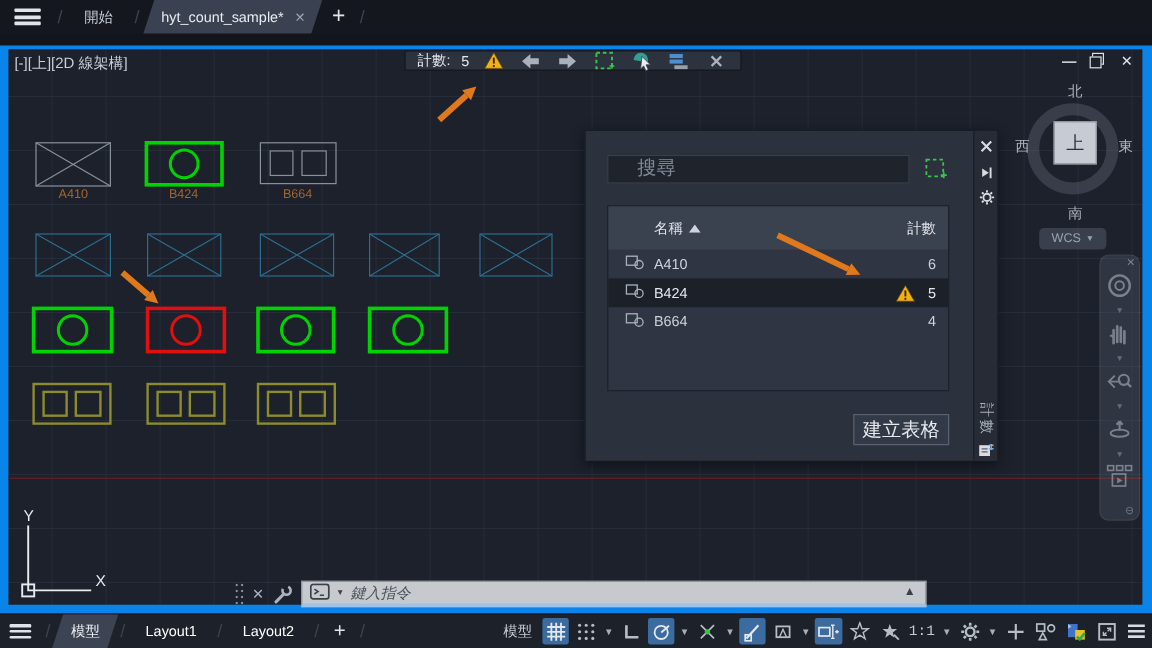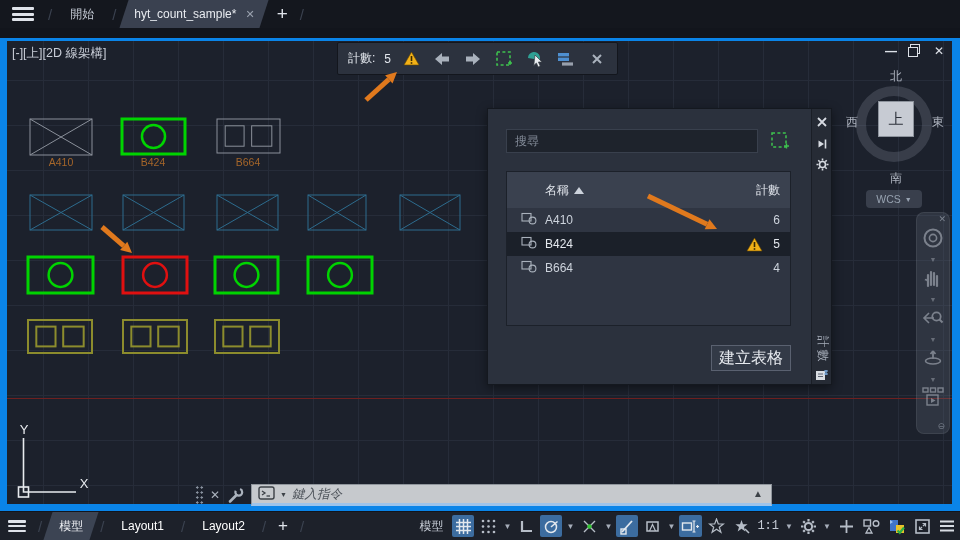--- a/index.html
+++ b/index.html
@@ -27,28 +27,28 @@
   .winbtns span { cursor:pointer; width:14px; text-align:center; }
   .restore-glyph { position:relative; width:11px; height:11px; display:inline-block; }
   .restore-glyph::before { content:""; position:absolute; left:2px; top:0; width:8px; height:8px; border:1.5px solid #dde1e8; }
   .restore-glyph::after { content:""; position:absolute; left:0; top:3px; width:8px; height:8px; border:1.5px solid #dde1e8; background:#1c212c; }
 
   svg.layer { position:absolute; left:0; top:0; width:960px; height:540px; z-index:10; pointer-events:none; }
   svg.layer.top { z-index:50; }
   .blk-label { position:absolute; transform:translateX(-50%); color:#a5662a; font-size:10.5px; z-index:11; }
 
   
-  .count-toolbar { position:absolute; left:337px; top:42px; width:281px; height:33px; background:#2c323e; border:1px solid #13161d; border-radius:2px; display:flex; align-items:center; padding:0 10px; gap:9px; z-index:30;text-align:right; }
+  .count-toolbar { position:absolute; left:337px; top:42px; width:281px; height:17px; background:#2c323e; border:1px solid #13161d; border-radius:2px; display:flex; align-items:center; padding:0 10px; gap:9px; z-index:30;text-align:right; }
   .count-toolbar .cnt-text { color:#e3e7ed; white-space:nowrap; }
   .tb-btn { display:flex; align-items:center; justify-content:center; width:22px; height:24px; cursor:pointer; }
 
   
   .palette { position:absolute; left:487px; top:108px; width:345px; height:277px; background:#2b313d; border:1px solid #14181f; box-shadow:0 3px 10px rgba(0,0,0,.45); z-index:40; display:flex; }
   .pal-body { position:relative; width:325px; height:100%; }
-  .pal-search { position:absolute; left:18px; top:20px; width:252px; height:24px; background:#1e232c; border:1px solid #39404d; color:#cdd3dc; padding:0 8px; font-size:12px; font-family:inherit; }
+  .pal-search { position:absolute; left:18px; top:20px; width:252px; height:24px; background:#1e232c; border:1px solid #39404d; color:#cdd3dc; padding:0 24px; font-size:16px; font-family:inherit; }
   .pal-search::placeholder { color:#828a97; }
   .pal-select-btn { position:absolute; left:281px; top:21px; width:22px; height:22px; display:flex; align-items:center; justify-content:center; cursor:pointer; }
   .pal-table { position:absolute; left:18px; top:62px; width:285px; height:155px; background:#2f3542; border:1px solid #1c212a; }
   .pal-thead { height:23px; background:#3a414f; display:flex; align-items:center; padding:18px 10px; color:#dfe3ea; }
   .pal-thead .col-name { margin-left:28px; display:flex; align-items:center; gap:5px; }
   .pal-thead .col-count { margin-left:auto; }
   .pal-row { height:24px; display:flex; align-items:center; padding:0 10px 0 14px; color:#cdd3dc; cursor:pointer; }
   .pal-row.selected { background:#1b2029; color:#e4e8ee; }
   .pal-row .rname { margin-left:7px; }
   .pal-row .rcount { margin-left:auto; }

